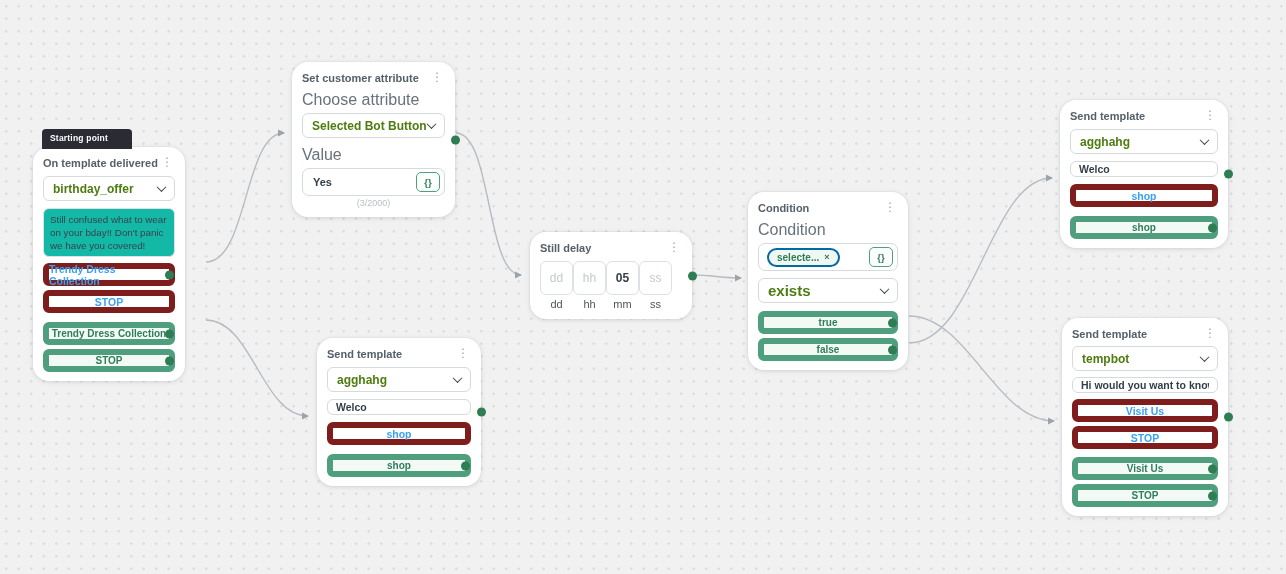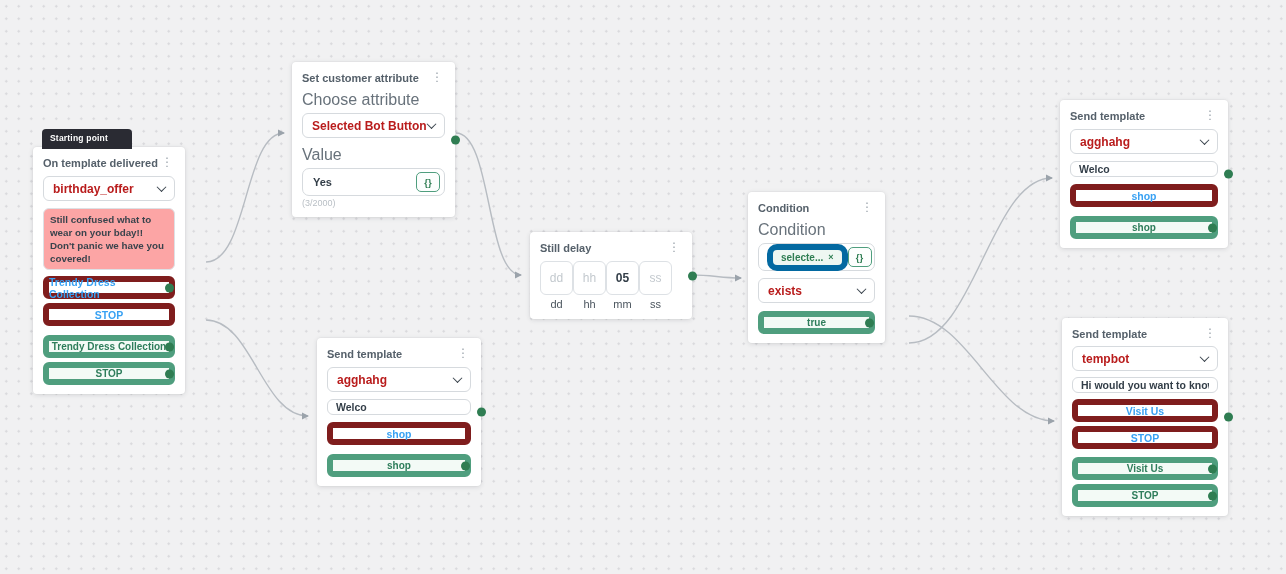--- a/index.html
+++ b/index.html
@@ -6,42 +6,42 @@
   body{font-family:"Liberation Sans", sans-serif;}
   .canvas{
     position:relative;width:1286px;height:574px;overflow:hidden;
     background-color:#f1f1f2;
     background-image:radial-gradient(circle,#d8d8db 1px, transparent 1.3px);
     background-size:12.5px 12.5px;
   }
   .edges{position:absolute;left:0;top:0;z-index:1;}
   .edge{fill:none;stroke:#b7bcc2;stroke-width:1.4;}
   .node{
-    position:absolute;z-index:2;background:#fff;border-radius:4px;
+    position:absolute;z-index:2;background:#fff;border-radius:16px;
     box-shadow:0 1px 5px rgba(40,50,60,.14), 0 0 0 1px rgba(0,0,0,.02);
     padding:9px 10px;box-sizing:border-box;
   }
   .node-header{display:flex;justify-content:space-between;align-items:center;height:13px;}
   .node-title{font-size:11px;font-weight:700;color:#55606a;}
   .kebab{font-size:12px;color:#9aa3ab;cursor:pointer;line-height:13px;padding:0 2px;}
   .dropdown{
     height:25px;border:1px solid #d6dade;border-radius:6px;background:#fff;
     display:flex;align-items:center;justify-content:space-between;padding:0 9px;
-    font-size:12px;font-weight:700;color:#b91c1c;box-sizing:border-box;cursor:pointer;
+    font-size:12px;font-weight:700;color:#4d7c0f;box-sizing:border-box;cursor:pointer;
   }
   .chevron{width:6px;height:6px;border-right:1.6px solid #39434c;border-bottom:1.6px solid #39434c;transform:rotate(45deg) translate(-1px,-1px);}
   .small-label{font-size:16px;color:#68727b;}
   .text-input{
     width:100%;height:16px;border:1px solid #d6dade;border-radius:6px;box-sizing:border-box;
     padding:0 8px;font-size:10.5px;font-weight:700;color:#333e48;outline:none;background:#fff;
     font-family:"Liberation Sans", sans-serif;
   }
   .msg-box{
     border:1px solid #dde1e5;border-radius:6px;padding:4px 6px;
-    font-size:9.8px;line-height:13px;font-weight:700;color:#39434c;background:#fca5a5;
+    font-size:9.8px;line-height:13px;font-weight:400;color:#39434c;background:#14b8a6;
   }
   .btn-row{
     position:relative;height:23px;border:6px solid #7f1d1d;border-radius:6px;background:#fff;
     display:flex;align-items:center;justify-content:center;
     font-size:10.5px;font-weight:700;color:#38a1f3;cursor:pointer;box-sizing:border-box;
   }
   .btn-row.green{border-color:#4f9e7e;background:#f3faf6;color:#2e7d5b;font-size:10px;}
   .row-dot,.node-dot{
     position:absolute;width:9px;height:9px;border-radius:50%;background:#2f7d52;
     right:-5px;top:50%;transform:translateY(-50%);z-index:3;cursor:crosshair;
@@ -50,23 +50,23 @@
   .braces-btn{
     min-width:24px;height:20px;border:1px solid #4f9e7e;border-radius:5px;background:#fcfefd;
     color:#2e7d52;font-size:9.5px;font-weight:700;display:flex;align-items:center;justify-content:center;
     cursor:pointer;box-sizing:border-box;
   }
   .value-field{
     height:28px;border:1px solid #d6dade;border-radius:7px;display:flex;align-items:center;
     padding:3px 4px 3px 8px;box-sizing:border-box;background:#fff;
   }
   .value-field input{border:none;outline:none;flex:1;font-size:11px;font-weight:700;color:#333e48;min-width:0;font-family:"Liberation Sans", sans-serif;background:transparent;}
-  .counter{font-size:9px;color:#b9bfc5;text-align:left;height:10px;}
+  .counter{font-size:9px;color:#b9bfc5;text-align:center;height:10px;}
   .tag-pill{
-    display:inline-flex;align-items:center;gap:5px;border:6px solid #0369a1;border-radius:10px;
+    display:inline-flex;align-items:center;gap:5px;border:2px solid #0369a1;border-radius:10px;
     background:#eef7f2;color:#2e7d52;font-size:10px;font-weight:700;padding:2px 8px;cursor:default;
   }
   .tag-x{font-size:9px;color:#2e7d52;cursor:pointer;}
   .delay-grid{display:flex;margin-top:7px;}
   .delay-col{display:flex;flex-direction:column;align-items:center;width:33px;}
   .delay-box{
     width:33px;height:34px;border:1px solid #dde1e5;border-radius:6px;text-align:center;
     font-size:12px;font-weight:700;color:#333e48;outline:none;box-sizing:border-box;padding:0;
     font-family:"Liberation Sans", sans-serif;background:#fff;
   }
@@ -76,21 +76,21 @@
   .badge{
     position:absolute;left:42px;top:129px;z-index:3;background:#2a2b33;color:#fff;
     font-size:8.5px;font-weight:700;padding:4px 24px 6px 8px;border-radius:4px 4px 0 0;letter-spacing:.2px;
   }
   .mt2{margin-top:2px}.mt4{margin-top:4px}.mt6{margin-top:6px}.mt7{margin-top:7px}.mt8{margin-top:8px}.mt9{margin-top:9px}
   
   .node-start{left:33px;top:147px;width:152px;}
   .node-setattr{left:292px;top:62px;width:163px;}
   .node-delay{left:530px;top:232px;width:162px;}
   .node-sendmid{left:317px;top:338px;width:164px;}
-  .node-cond{left:748px;top:192px;width:137px;}
+  .node-cond{left:748px;top:192px;width:160px;}
   .node-sendtr{left:1060px;top:100px;width:168px;}
   .node-sendbr{left:1062px;top:318px;width:166px;}
 </style>
 </head>
 <body>
 
 <div class="canvas">
 
   <svg class="edges" width="1286" height="574">
     <defs>
@@ -208,25 +208,29 @@
     <div class="small-label mt7">Condition</div>
     <div class="value-field mt4">
       <span class="tag-pill">
         <span>selecte...</span>
         <span class="tag-x">×</span>
       </span>
       <span style="flex:1"></span>
       <span class="braces-btn">{}</span>
     </div>
     <div class="dropdown mt7">
-      <span style="font-size:12px">exists</span>
+      <span style="font-size:15px">exists</span>
       <span class="chevron"></span>
     </div>
     <div class="btn-row green mt8">
       <span>true</span>
+      <span class="row-dot"></span>
+    </div>
+    <div class="btn-row green mt4">
+      <span>false</span>
       <span class="row-dot"></span>
     </div>
   </div>
 
   <div class="node node-sendtr">
     <div class="node-header">
       <span class="node-title">Send template</span>
       <span class="kebab">⋮</span>
     </div>
     <div class="dropdown mt7">

